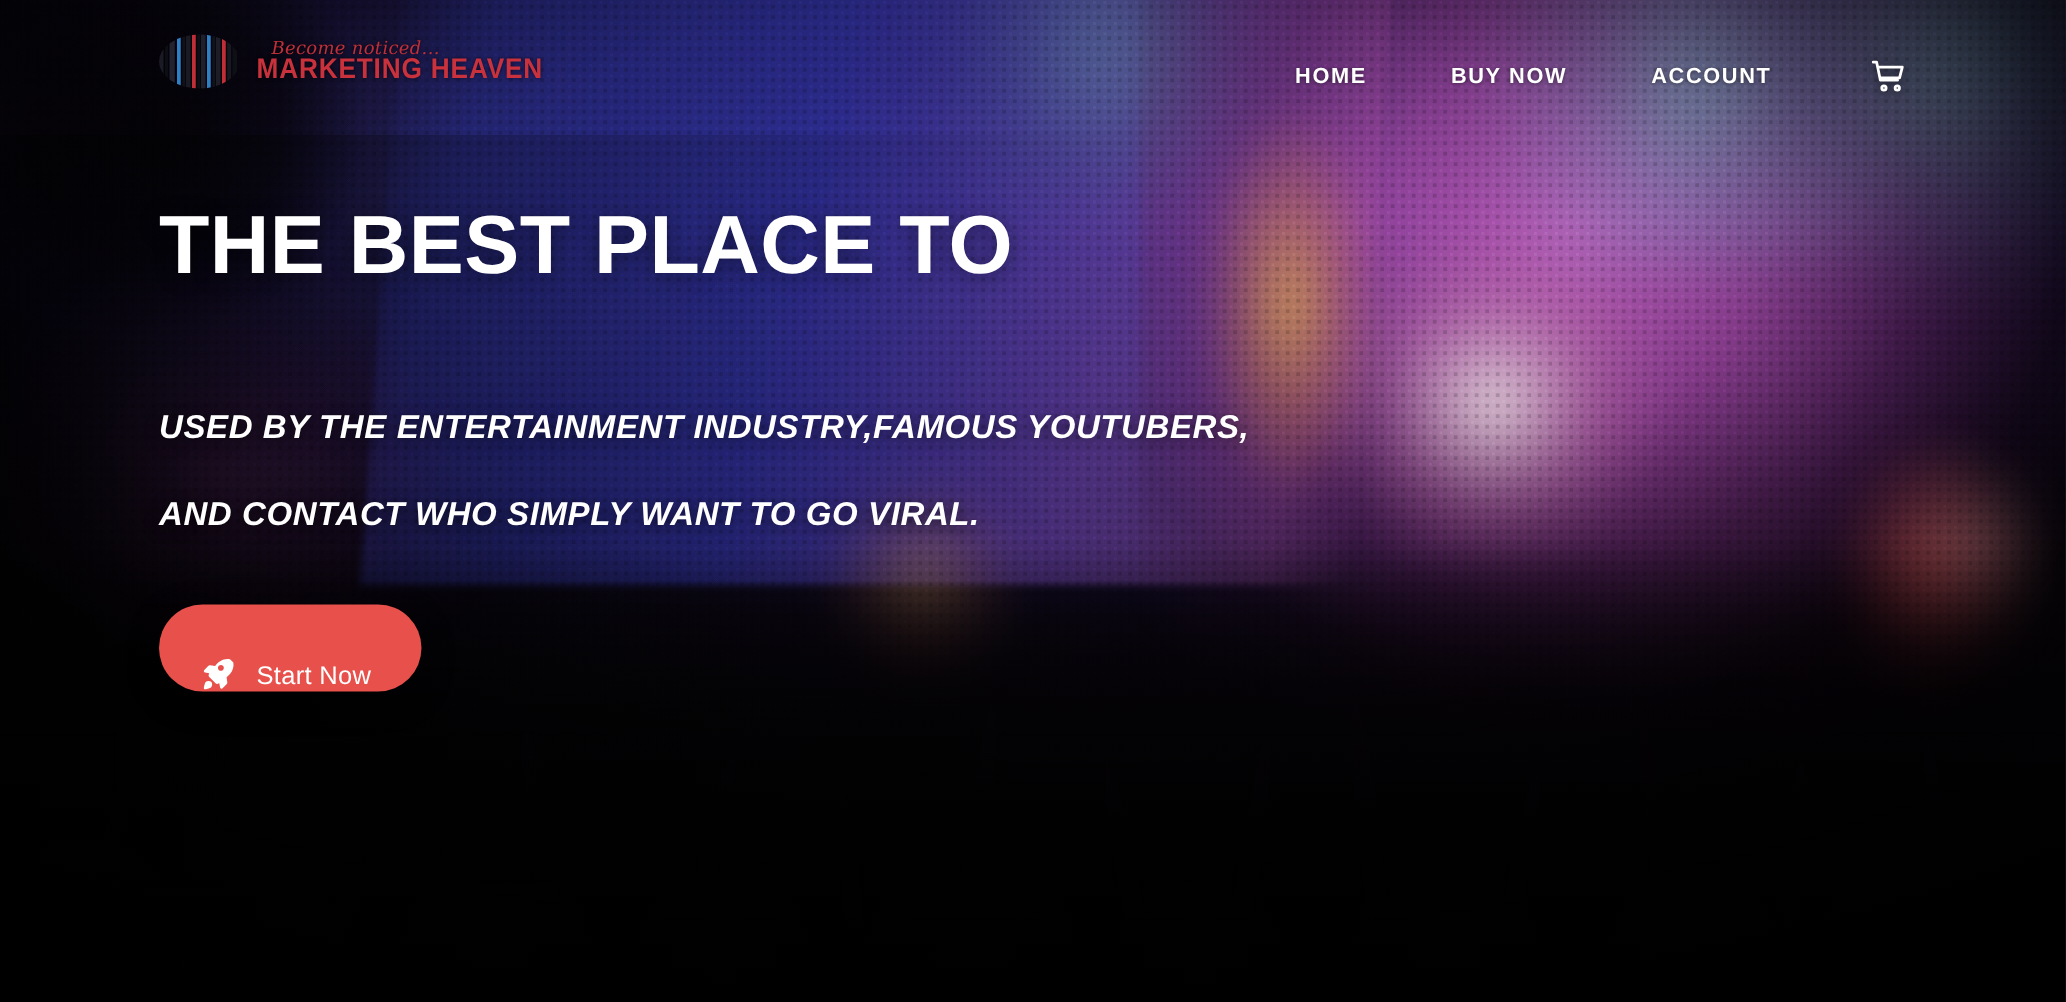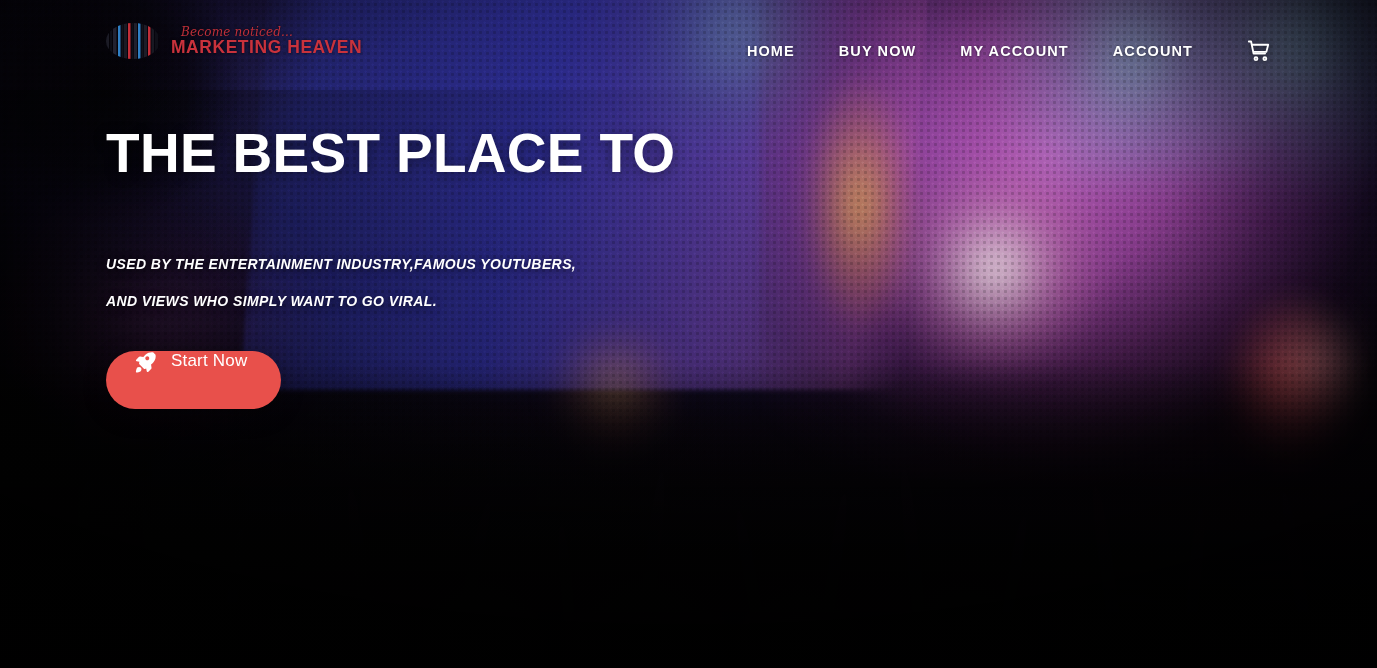--- a/index.html
+++ b/index.html
@@ -190,21 +190,21 @@
     line-height:1;
     transform:scaleX(.92);
     transform-origin:left center;
     text-shadow:0 0 3px rgba(0,0,0,.6);
   }
 
   .nav {
     margin-left:auto;
     display:flex; align-items:center;
     margin-right:104px;
-    gap:0;
+    gap:12px;
     margin-top:19px;
   }
   .nav-item {
     color:#fff;
     font-size:14.5px;
     font-weight:bold;
     letter-spacing:1.1px;
     text-decoration:none;
     padding:6px 22px;
     white-space:nowrap;
@@ -214,48 +214,48 @@
     margin-left:30px;
     width:28px; height:28px;
     display:flex; align-items:center; justify-content:center;
     cursor:pointer;
   }
   .cart-btn svg { display:block; filter:drop-shadow(0 1px 3px rgba(0,0,0,.45)); }
 
   
   .hero-content {
     position:absolute;
-    left:106px; top:118px;
+    left:106px; top:128px;
     z-index:15;
     width:760px;
   }
   .headline {
     color:#fff;
     font-size:55px;
     font-weight:bold;
     line-height:1.28;
     letter-spacing:.3px;
     text-shadow:0 2px 14px rgba(0,0,0,.45);
   }
   .headline span { display:block; }
 
   .subline {
     margin-top:58px;
     color:#fff;
-    font-size:14px;
+    font-size:22px;
     font-weight:bold;
     font-style:italic;
     letter-spacing:.4px;
     line-height:2.6;
     text-shadow:0 2px 10px rgba(0,0,0,.55);
   }
   .subline span { display:block; }
 
   .cta {
-    display:inline-flex; align-items:flex-start; gap:14px;
+    display:inline-flex; align-items:flex-end; gap:14px;
     margin-top:32px;
     background:#e8504b;
     border:none;
     border-radius:40px;
     padding:0 34px 0 28px;
     height:58px;
     cursor:pointer;
     box-shadow:0 6px 22px rgba(0,0,0,.38);
   }
   .cta-icon { display:flex; align-items:center; }
@@ -339,21 +339,20 @@
       </span>
       <span class="logo-text">
         <span class="logo-script">Become noticed...</span>
         <span class="logo-name">MARKETING HEAVEN</span>
       </span>
     </a>
 
     <nav class="nav">
       <a class="nav-item" href="#">HOME</a>
       <a class="nav-item" href="#">BUY NOW</a>
-      <a class="nav-item" href="#">MY ACCOUNT</a>
       <a class="nav-item" href="#">ACCOUNT</a>
       <span class="cart-btn">
         <svg width="26" height="26" viewBox="0 0 24 24" fill="none" stroke="#ffffff" stroke-width="1.7" stroke-linecap="round" stroke-linejoin="round">
           <path d="M2.6 3.2h2.1l2.3 11.1h10.6"></path>
           <path d="M5.9 6.2h14.6l-1.7 6.6H7.2"></path>
           <circle cx="9.2" cy="19.1" r="1.35"></circle>
           <circle cx="17.4" cy="19.1" r="1.35"></circle>
         </svg>
       </span>
     </nav>
@@ -361,21 +360,21 @@
   </header>
 
   <div class="hero-content">
 
     <h1 class="headline">
       <span>THE BEST PLACE TO</span>
     </h1>
 
     <p class="subline">
       <span>USED BY THE ENTERTAINMENT INDUSTRY,FAMOUS YOUTUBERS,</span>
-      <span>AND VIEWS WHO SIMPLY WANT TO GO VIRAL.</span>
+      <span>AND CONTACT WHO SIMPLY WANT TO GO VIRAL.</span>
     </p>
 
     <button class="cta">
       <span class="cta-icon">
         <svg width="23" height="23" viewBox="0 0 24 24" fill="#ffffff">
           <path d="M20.9 2.3c-.1-.4-.4-.7-.8-.8-2.6-.5-5.6.3-7.9 2.2-.9.7-1.7 1.6-2.4 2.5l-3.4-.5c-.5-.1-1 .1-1.4.5L2.3 9c-.3.3-.4.7-.3 1 .1.4.4.6.8.7l2.9.6c-.2.5-.3.9-.4 1.3-.1.4 0 .8.3 1.1l4.7 4.7c.2.2.5.3.8.3h.3c.4-.1.9-.2 1.3-.4l.6 2.9c.1.4.3.7.7.8h.3c.3 0 .5-.1.7-.3l2.8-2.8c.4-.4.6-.9.5-1.4l-.5-3.4c.9-.7 1.8-1.5 2.5-2.4 1.9-2.3 2.7-5.3 2.2-7.9zm-5.6 6.7c-.8.8-2.1.8-2.9 0-.8-.8-.8-2.1 0-2.9.8-.8 2.1-.8 2.9 0 .8.8.8 2.1 0 2.9z"></path>
           <path d="M3.4 17.3c-.9.9-1.4 4.1-1.4 4.4 0 .2.1.4.2.5.1.1.3.2.5.2.3 0 3.5-.5 4.4-1.4.9-.9.9-2.8 0-3.7-.9-.9-2.8-.9-3.7 0z"></path>
         </svg>
       </span>
       <span class="cta-label">Start Now</span>

